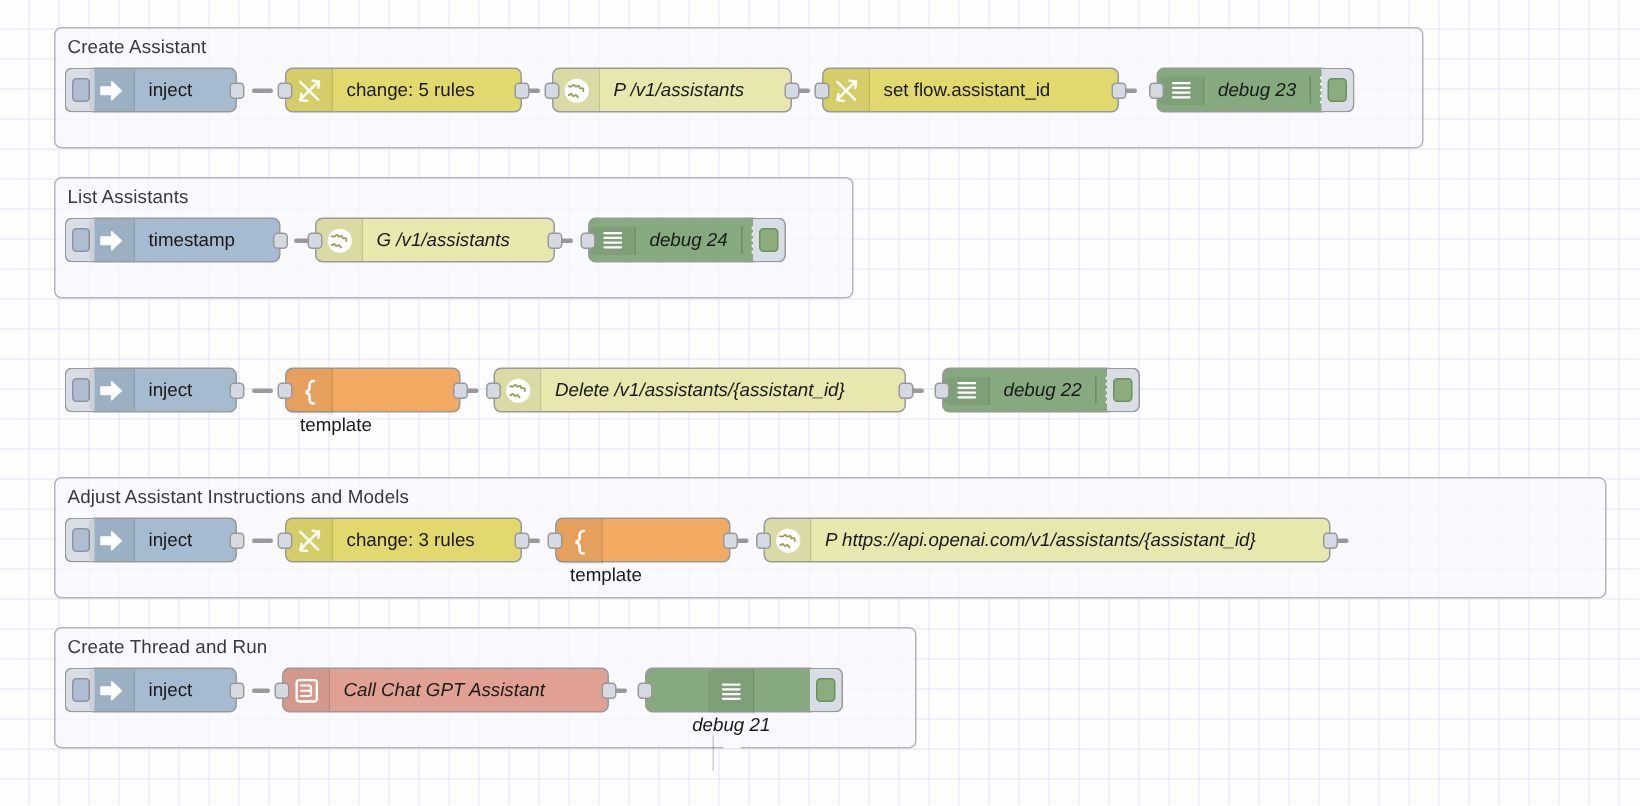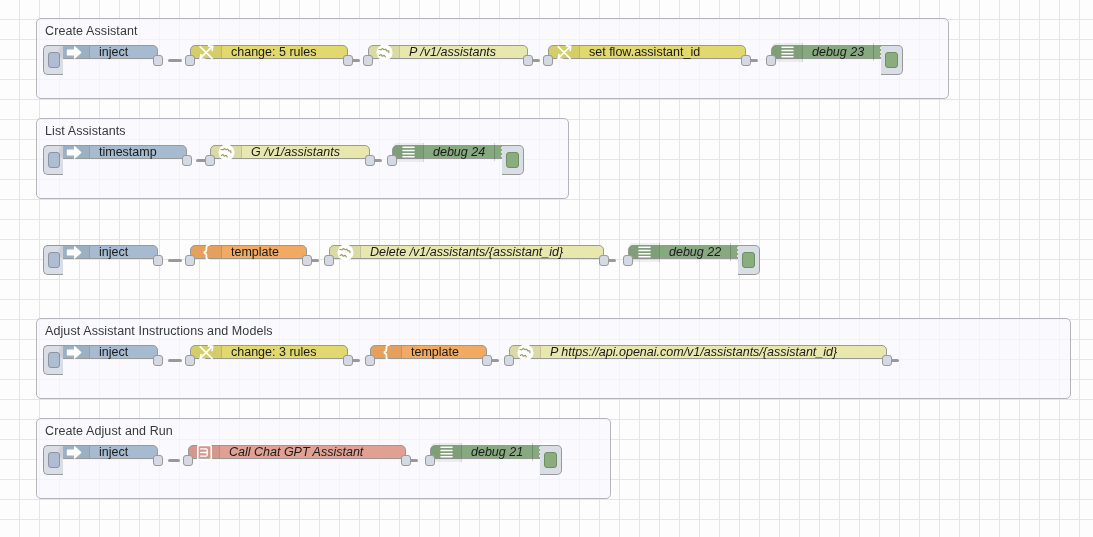--- a/index.html
+++ b/index.html
@@ -36,21 +36,21 @@
     left: 8px;
     font-size: 12.5px;
     color: #36393d;
     white-space: nowrap;
     letter-spacing: 0.1px;
   }
 
   
   .node {
     position: absolute;
-    height: 14px;
+    height: 30px;
     box-sizing: border-box;
     border: 1px solid #999999;
     border-radius: 5px;
     display: flex;
     align-items: stretch;
     overflow: visible;
   }
   .node-icon-box {
     width: 30px;
     flex: 0 0 30px;
@@ -165,21 +165,21 @@
     border-radius: 2px;
   }
 
   
   .ico { display:block; }
 
   
   .t-inject   { background: #a6bbcf; }
   .t-change   { background: #e2d96e; }
   .t-http     { background: #e7e7ae; }
-  .t-template { background: #f2aa62; }
+  .t-template { background: #f2aa62; flex-direction: column; }
   .t-debug    { background: #87a980; align-items: center; }
   .t-gpt      { background: #e0a194; }
 </style>
 </head>
 <body>
 
 <div id="canvas">
     <div class="group" style="left: 20px; top: 18px; width: 913px; height: 81px;">
       <div class="group-label">Create Assistant</div>
     </div>
@@ -429,21 +429,21 @@
           <circle cx="12" cy="12" r="9.4" fill="#ffffff"></circle>
           <path d="M4.0 8.0c1.4-.3 2.2.8 3.4.6 1.1-.2 1.1-1.6 2.3-1.5.9.1.7 1.3 1.6 1.4.9.1 1.5-1.0 2.4-.6.8.4.2 1.6 1.0 2.0.9.4 1.9-.6 2.6.1.6.6-.3 1.7.3 2.3M5.2 15.6c1.0.5 1.1-1.0 2.1-.9 1.0.1.9 1.6 1.9 1.8 1.0.2 1.2-1.1 2.2-.9 1.0.2.7 1.7 1.7 1.9" fill="none" stroke="#9a9a5a" stroke-width="1.5" stroke-linecap="round"></path>
           <circle cx="12" cy="12" r="9.4" fill="none" stroke="#ffffff" stroke-width="1.6"></circle>
         </svg>
       </div>
       <div class="node-label italic">P https://api.openai.com/v1/assistants/{assistant_id}</div>
       <div class="port in"></div>
       <div class="port out"></div>
     </div>
     <div class="group" style="left: 20px; top: 418px; width: 575px; height: 81px;">
-      <div class="group-label">Create Adjust and Run</div>
+      <div class="group-label">Create Thread and Run</div>
     </div>
     <div class="wire" style="left: 168px; top: 459px; width: 12px;"></div>
     <div class="wire" style="left: 404px; top: 459px; width: 14px;"></div>
     <div class="node t-inject has-injbtn" style="left: 58px; top: 445px; width: 100px;">
       <div class="inject-btn">
         <i></i>
       </div>
       <div class="node-icon-box">
         <svg class="ico" width="19" height="19" viewBox="0 0 24 24">
           <path d="M3 9h9V4.5l8 7.5-8 7.5V15H3z" fill="#ffffff" stroke="#ffffff" stroke-width="1.4" stroke-linejoin="round"></path>
@@ -461,21 +461,21 @@
             <line x1="7" y1="12" x2="16" y2="12"></line>
             <line x1="7" y1="16.5" x2="13.5" y2="16.5"></line>
             <path d="M14 7.5c2.2 0 2.2 4.5 0 4.5M14 16.5c2.2 0 2.2-4.5 0-4.5"></path>
           </g>
         </svg>
       </div>
       <div class="node-label italic">Call Chat GPT Assistant</div>
       <div class="port in"></div>
       <div class="port out"></div>
     </div>
-    <div class="node t-debug has-dbgbtn" style="left: 430px; top: 445px; width: 115px;">
+    <div class="node t-debug has-dbgbtn" style="left: 430px; top: 445px; width: 115px; flex-direction: column;">
       <div class="node-icon-box">
         <svg class="ico" width="19" height="19" viewBox="0 0 24 24">
           <g stroke="#ffffff" stroke-width="1.9" stroke-linecap="round">
             <line x1="5" y1="5.5" x2="19" y2="5.5"></line>
             <line x1="5" y1="9.5" x2="19" y2="9.5"></line>
             <line x1="5" y1="13.5" x2="19" y2="13.5"></line>
             <line x1="5" y1="17.5" x2="19" y2="17.5"></line>
           </g>
         </svg>
       </div>

